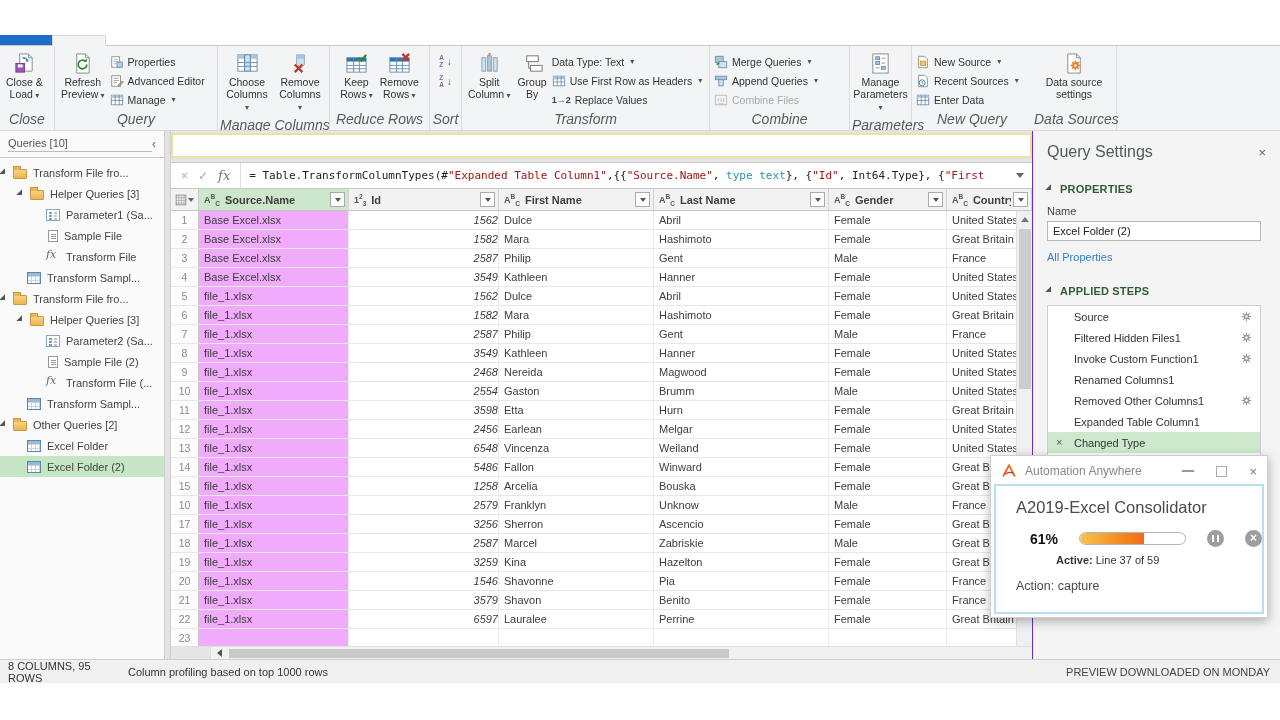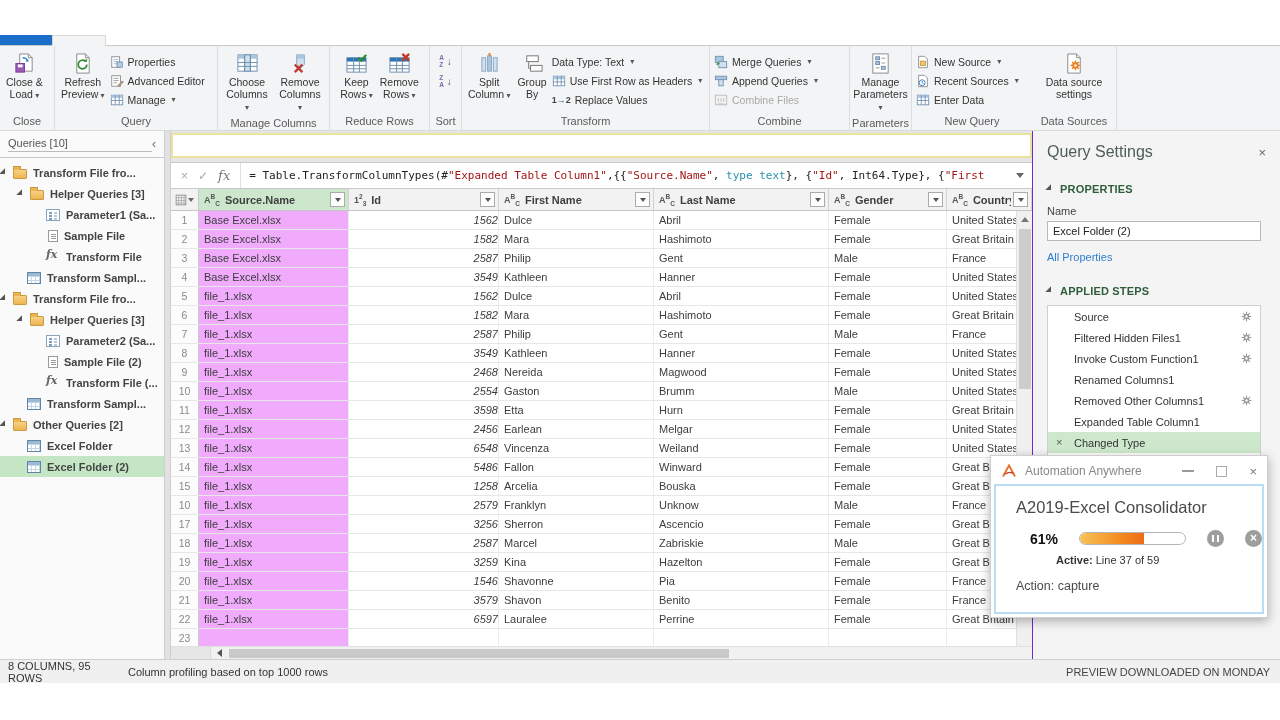--- a/index.html
+++ b/index.html
@@ -8,21 +8,21 @@
 
   
   .tabstrip{position:relative;height:10px;background:#fff;border-bottom:1px solid #c9c9c9;}
   .tab-file{position:absolute;left:0;top:0;width:52px;height:10px;background:#1b6fc9;}
   .tab-home{position:absolute;left:52px;top:0;width:54px;height:11px;background:#f3f4f5;border:1px solid #d8d8d8;border-bottom:none;box-sizing:border-box;}
 
   
   .ribbon{height:85px;background:#f3f4f5;display:flex;align-items:stretch;border-bottom:1px solid #d9d9d9;box-sizing:border-box;}
   .rgroup{display:flex;flex-direction:column;border-right:1px solid #dcdcdc;box-sizing:border-box;flex:0 0 auto;}
   .rbody{flex:1;display:flex;align-items:stretch;gap:3px;padding:3px 4px 0 4px;}
-  .rlabel{text-align:center;font-size:11px;color:#5a5a5a;padding:1px 2px 3px;white-space:nowrap;}
+  .rlabel{text-align:center;font-size:14px;color:#5a5a5a;padding:1px 2px 3px;white-space:nowrap;font-style:italic;}
   .bigbtn{display:flex;flex-direction:column;align-items:center;justify-content:flex-start;gap:2px;
     font-size:10.5px;color:#333;text-align:center;line-height:1.12;padding:3px 2px;white-space:pre-line;cursor:default;}
   .blabel{white-space:pre-line;}
   .drop .blabel::after{content:" ▾";font-size:8px;color:#555;}
   .sstack{display:flex;flex-direction:column;justify-content:flex-start;gap:2px;padding-top:4px;}
   .smallitem{display:flex;align-items:center;gap:4px;font-size:10.5px;color:#333;height:17px;white-space:nowrap;cursor:default;}
   .smallitem.drop::after{content:"▾";font-size:8px;color:#555;margin-left:2px;}
   .smallitem.disabled{color:#a9a9a9;text-align:center;}
   .gi{width:23px;height:23px;flex:0 0 auto;}
   .gi16{width:14px;height:14px;flex:0 0 auto;}
@@ -31,21 +31,21 @@
   .azarr{font-size:10px;color:#555;margin-left:-1px;}
   .rvic{font-size:9px;color:#444;font-weight:bold;}
   .rvic span{color:#2b6fb0;}
 
   
   .main{display:flex;height:528px;background:#e6e6e6;}
   .sidebar{width:164px;background:#fafafa;display:flex;flex-direction:column;box-sizing:border-box;}
   .sb-header{height:27px;display:flex;align-items:center;padding:0 8px;font-size:11px;color:#555;border-bottom:1px solid #c9c9c9;box-sizing:border-box;background:#fafafa;}
   .sb-header .hname{flex:1;border-bottom:1px solid #bbb;padding-bottom:2px;}
   .sb-collapse{color:#666;font-size:12px;cursor:default;}
-  .tree{padding-top:4px;font-weight:bold;}
+  .tree{padding-top:4px;}
   .tree-item{height:21px;display:flex;align-items:center;font-size:11px;color:#444;cursor:default;}
   .tree-item.selected{background:#c5e6c5;}
   .ind-1{padding-left:10px;} .ind-2{padding-left:27px;} .ind-3{padding-left:46px;}
   .twisty{width:0;height:0;border:4px solid transparent;border-top-color:#555;transform:rotate(-45deg);margin:3px 4px 0 -9px;flex:0 0 0;}
   .tree-ic{width:14px;height:12px;position:relative;flex:0 0 14px;margin-right:6px;box-sizing:border-box;}
   .ic-folder{background:linear-gradient(#f7d186,#eeb54e);border:1px solid #c89a43;border-radius:1px;height:10px;margin-top:2px;}
   .ic-folder::before{content:"";position:absolute;top:-4px;left:-1px;width:6px;height:3px;background:#eeb54e;border:1px solid #c89a43;border-bottom:none;}
   .ic-table{border:1px solid #5b87ad;background:
       linear-gradient(#9db9d4 0 3px, rgba(0,0,0,0) 3px),
       repeating-linear-gradient(to right, rgba(0,0,0,0) 0 3px, #c3d6e6 3px 4px),

